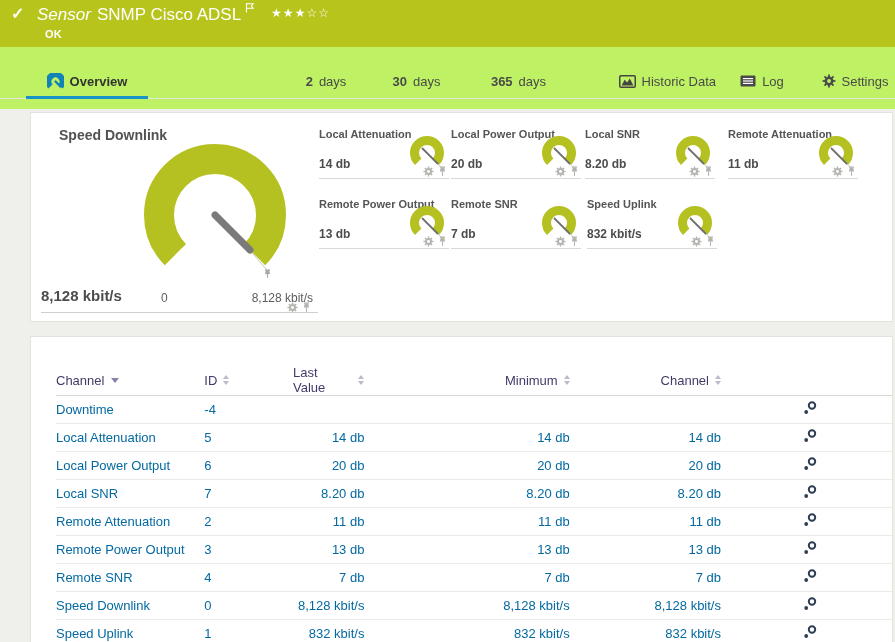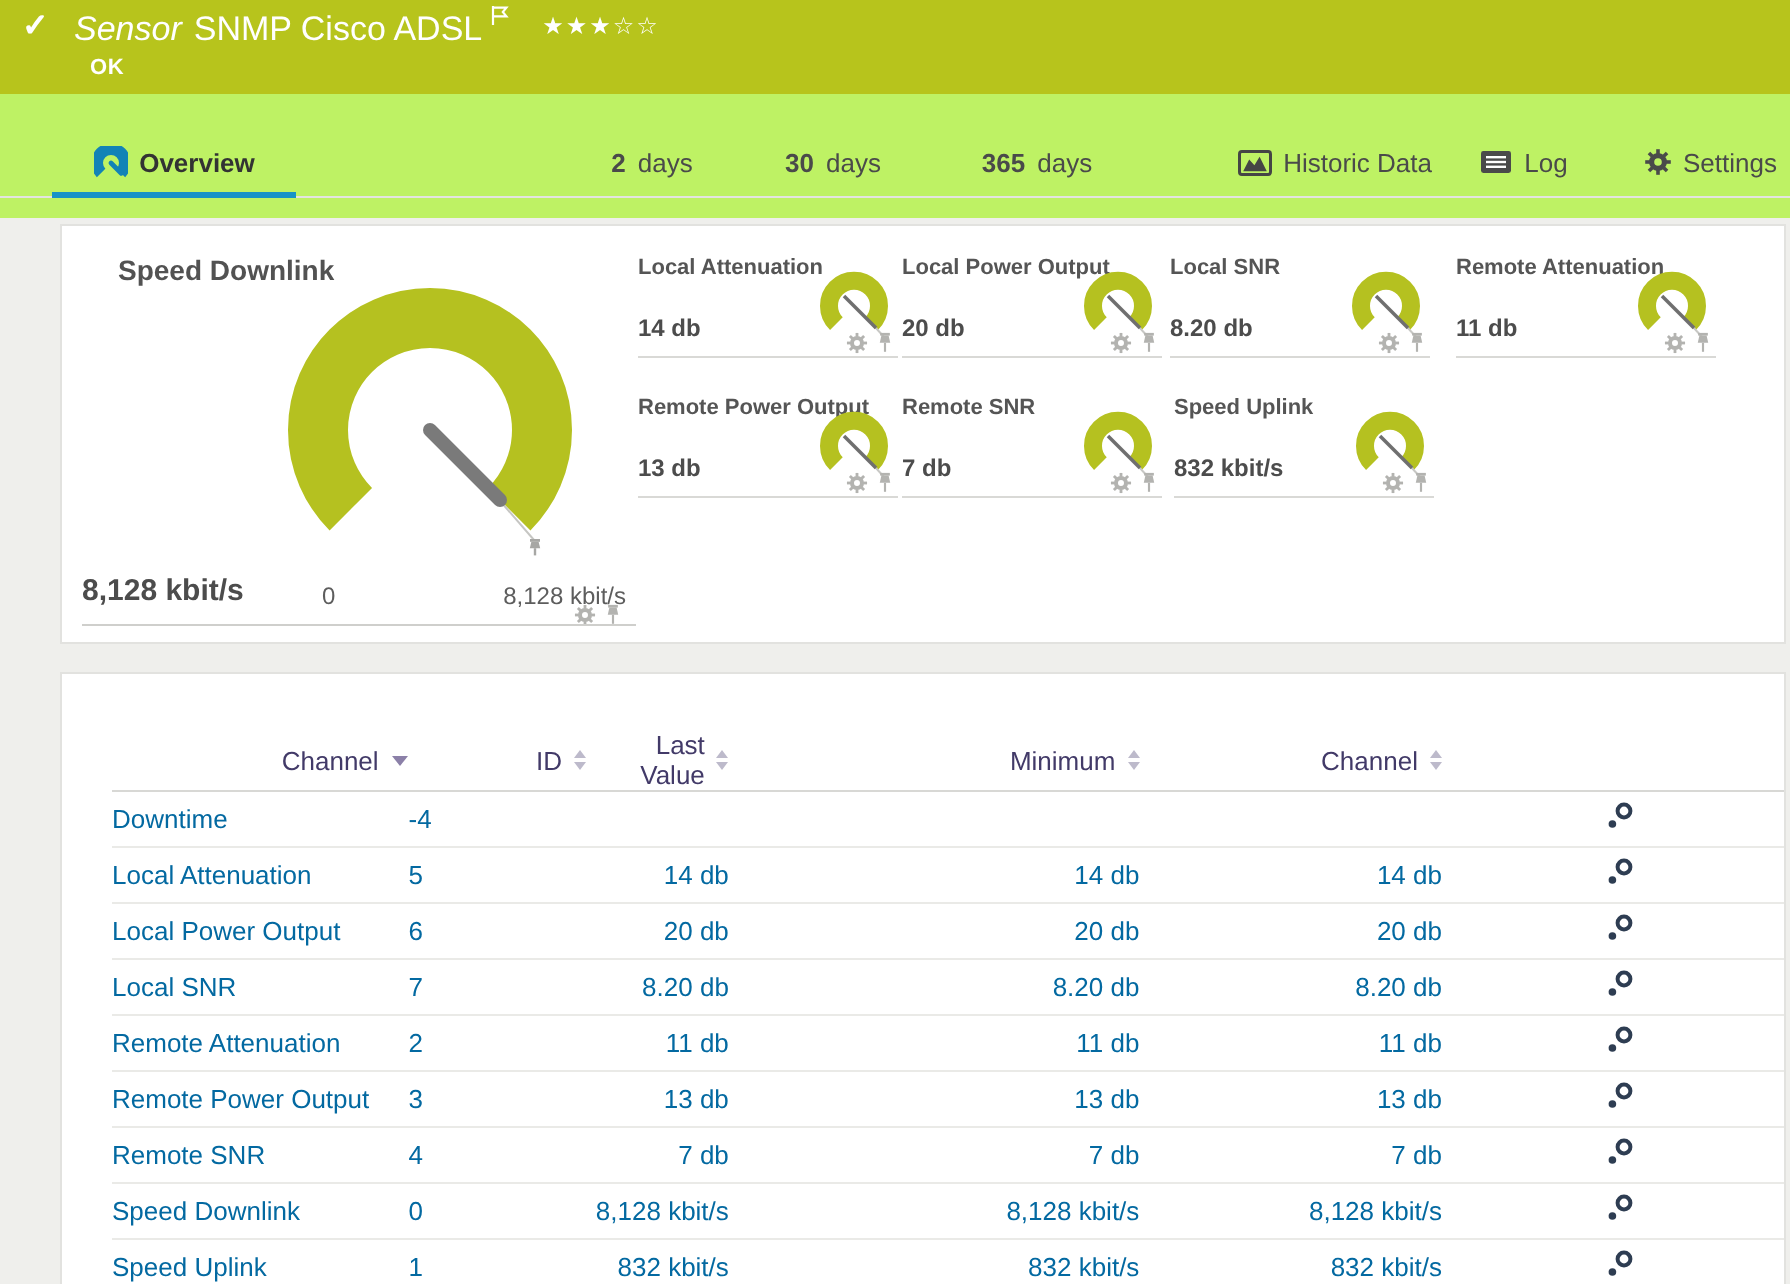--- a/index.html
+++ b/index.html
@@ -41,21 +41,21 @@
   .stitle{position:absolute;left:0;top:0;font-size:11px;font-weight:bold;color:#555;white-space:nowrap;}
   .sgauge{position:absolute;left:88px;top:5px;}
   .svalue{position:absolute;left:0;top:29px;font-size:12px;font-weight:bold;color:#4c4c4c;white-space:nowrap;}
   .ticons{position:absolute;right:2px;top:38px;display:flex;gap:4px;align-items:center;}
   .icon-btn{cursor:pointer;display:inline-flex;}
 
   
   #table-panel{position:absolute;left:30px;top:336px;width:863px;height:310px;background:#fff;
                border:1px solid #e2e2df;border-bottom:none;box-sizing:border-box;}
   #channels{position:absolute;left:25px;top:28px;border-collapse:collapse;table-layout:fixed;}
-  #channels th{height:30px;font-size:13px;color:#423a68;font-weight:normal;text-align:right;
+  #channels th{height:30px;font-size:13px;color:#423a68;font-weight:normal;text-align:left;
                border-bottom:1px solid #d8d8d5;padding:0;cursor:pointer;}
   #channels td{height:27px;font-size:13px;color:#0369a1;border-bottom:1px solid #eaeae7;padding:0;}
   .w1{width:150px}.w2{width:90px}.w3{width:72px}.w4{width:200px}.w5{width:145px}.w6{width:166px}
   .cR{text-align:right;padding-right:8px!important;}
   th.cR{padding-right:0!important;}
   .hcell{display:inline-flex;align-items:center;}
   .hR{display:flex;justify-content:flex-end;align-items:center;padding-right:8px;}
   .arr-desc{display:inline-block;width:0;height:0;border-left:4px solid transparent;
             border-right:4px solid transparent;border-top:5px solid #8b80a8;margin-left:7px;}
   .arr-ud{display:inline-flex;flex-direction:column;margin-left:6px;row-gap:2px;}

